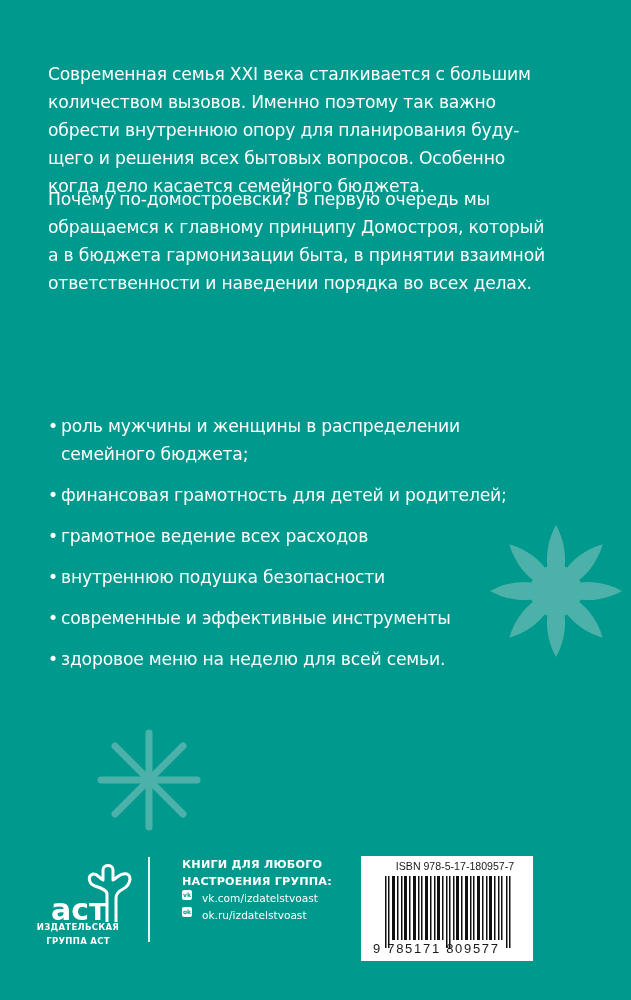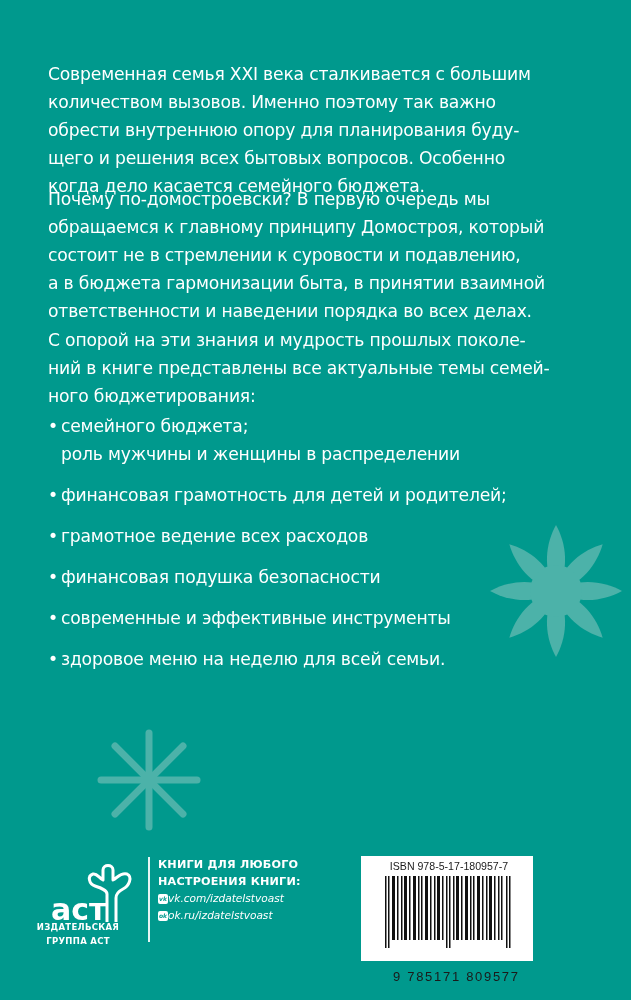--- a/index.html
+++ b/index.html
@@ -26,84 +26,76 @@
     .bullets li .ln { display: block; white-space: nowrap; }
 
     .flower { position: absolute; left: 475px; top: 525px; width: 160px; height: 135px; }
     .asterisk { position: absolute; left: 97px; top: 725px; width: 105px; height: 110px; }
 
     .footer { position: absolute; left: 0; top: 850px; width: 631px; height: 150px; }
     .logo { position: absolute; left: 45px; top: 12px; width: 90px; height: 80px; }
     .logo-caption { position: absolute; left: 28px; top: 70px; width: 100px; text-align: center;
       font-family: "DejaVu Sans", sans-serif; font-weight: bold; font-size: 8.5px; line-height: 14px; letter-spacing: 0.3px; }
     .divider { position: absolute; left: 148px; top: 7px; width: 2px; height: 85px; background: #ffffff; opacity: 0.9; }
-    .promo { position: absolute; left: 158px; top: 6px; width: 200px; }
+    .promo { position: absolute; left: 182px; top: 6px; width: 200px; }
     .promo .head { font-family: "DejaVu Sans", sans-serif; font-weight: bold; font-size: 11.2px; line-height: 17px; letter-spacing: 0.2px; }
     .promo .link { font-family: "DejaVu Sans", sans-serif; font-size: 10.6px; line-height: 17px; white-space: nowrap; }
-    .promo .social { display: flex; align-items: center; gap: 0; font-style: italic; }
+    .promo .social { display: flex; gap: 10px; }
     .social-icon { width: 10px; height: 10px; background: #ffffff; border-radius: 2px; color: #009b8f;
       font-size: 6px; font-weight: bold; display: inline-flex; align-items: center; justify-content: center; line-height: 1; }
 
     .isbn-box { position: absolute; left: 361px; top: 6px; width: 172px; height: 105px; background: #ffffff; }
-    .isbn-label { position: absolute; left: 2px; top: 4px; width: 172px; text-align: center; color: #1a1a1a;
+    .isbn-label { position: absolute; left: 8px; top: 4px; width: 172px; text-align: center; color: #1a1a1a;
       font-family: "Liberation Sans", sans-serif; font-size: 10.6px; }
     .barcode { position: absolute; left: 24px; top: 20px; width: 126px; height: 72px; }
-    .isbn-digits { position: absolute; left: 32px; top: 85px; color: #1a1a1a;
-      font-family: "Liberation Sans", sans-serif; font-size: 13px; letter-spacing: 1.7px; white-space: pre; background: transparent; margin-top: 28px; }
+    .isbn-digits { position: absolute; left: 12px; top: 85px; color: #1a1a1a;
+      font-family: "Liberation Sans", sans-serif; font-size: 13px; letter-spacing: 1.7px; white-space: pre; background: transparent; }
   </style>
 </head>
 <body>
 
 <div class="page">
 
   <div class="text-block" id="p1">
     <p class="para">
       <span class="ln">Современная семья XXI века сталкивается с большим</span>
       <span class="ln">количеством вызовов. Именно поэтому так важно</span>
       <span class="ln">обрести внутреннюю опору для планирования буду-</span>
       <span class="ln">щего и решения всех бытовых вопросов. Особенно</span>
       <span class="ln">когда дело касается семейного бюджета.</span>
     </p>
   </div>
 
   <div class="text-block" id="p2">
     <p class="para">
       <span class="ln">Почему по-домостроевски? В первую очередь мы</span>
       <span class="ln">обращаемся к главному принципу Домостроя, который</span>
-      <span class="ln">состоит не в стремлении к суровости и подавлению,</span>
       <span class="ln">а в бюджета гармонизации быта, в принятии взаимной</span>
       <span class="ln">ответственности и наведении порядка во всех делах.</span>
     </p>
   </div>
 
-  <div class="text-block" id="p3">
-    <p class="para">
-      <span class="ln">С опорой на эти знания и мудрость прошлых поколе-</span>
-      <span class="ln">ний в книге представлены все актуальные темы семей-</span>
-      <span class="ln">ного бюджетирования:</span>
-    </p>
-  </div>
 
   <ul class="bullets">
     <li>
       <span class="dot">•</span>
+      <span class="ln">роль мужчины и женщины в распределении</span>
       <span class="ln">семейного бюджета;</span>
-      <span class="ln">роль мужчины и женщины в распределении</span>
     </li>
     <li>
       <span class="dot">•</span>
       <span class="ln">финансовая грамотность для детей и родителей;</span>
     </li>
     <li>
       <span class="dot">•</span>
       <span class="ln">грамотное ведение всех расходов</span>
     </li>
     <li>
       <span class="dot">•</span>
-      <span class="ln">финансовая подушка безопасности</span>
+      <span class="ln">внутреннюю подушка безопасности</span>
     </li>
     <li>
       <span class="dot">•</span>
       <span class="ln">современные и эффективные инструменты</span>
     </li>
     <li>
       <span class="dot">•</span>
       <span class="ln">здоровое меню на неделю для всей семьи.</span>
     </li>
   </ul>
@@ -139,21 +131,21 @@
     </svg>
     <div class="logo-caption">
       <div>ИЗДАТЕЛЬСКАЯ</div>
       <div>ГРУППА АСТ</div>
     </div>
 
     <div class="divider"></div>
 
     <div class="promo">
       <div class="head">КНИГИ ДЛЯ ЛЮБОГО</div>
-      <div class="head">НАСТРОЕНИЯ КНИГИ:</div>
+      <div class="head">НАСТРОЕНИЯ ГРУППА:</div>
       <div class="link social">
         <span class="social-icon">vk</span>
         <span>vk.com/izdatelstvoast</span>
       </div>
       <div class="link social">
         <span class="social-icon">ok</span>
         <span>ok.ru/izdatelstvoast</span>
       </div>
     </div>
 

